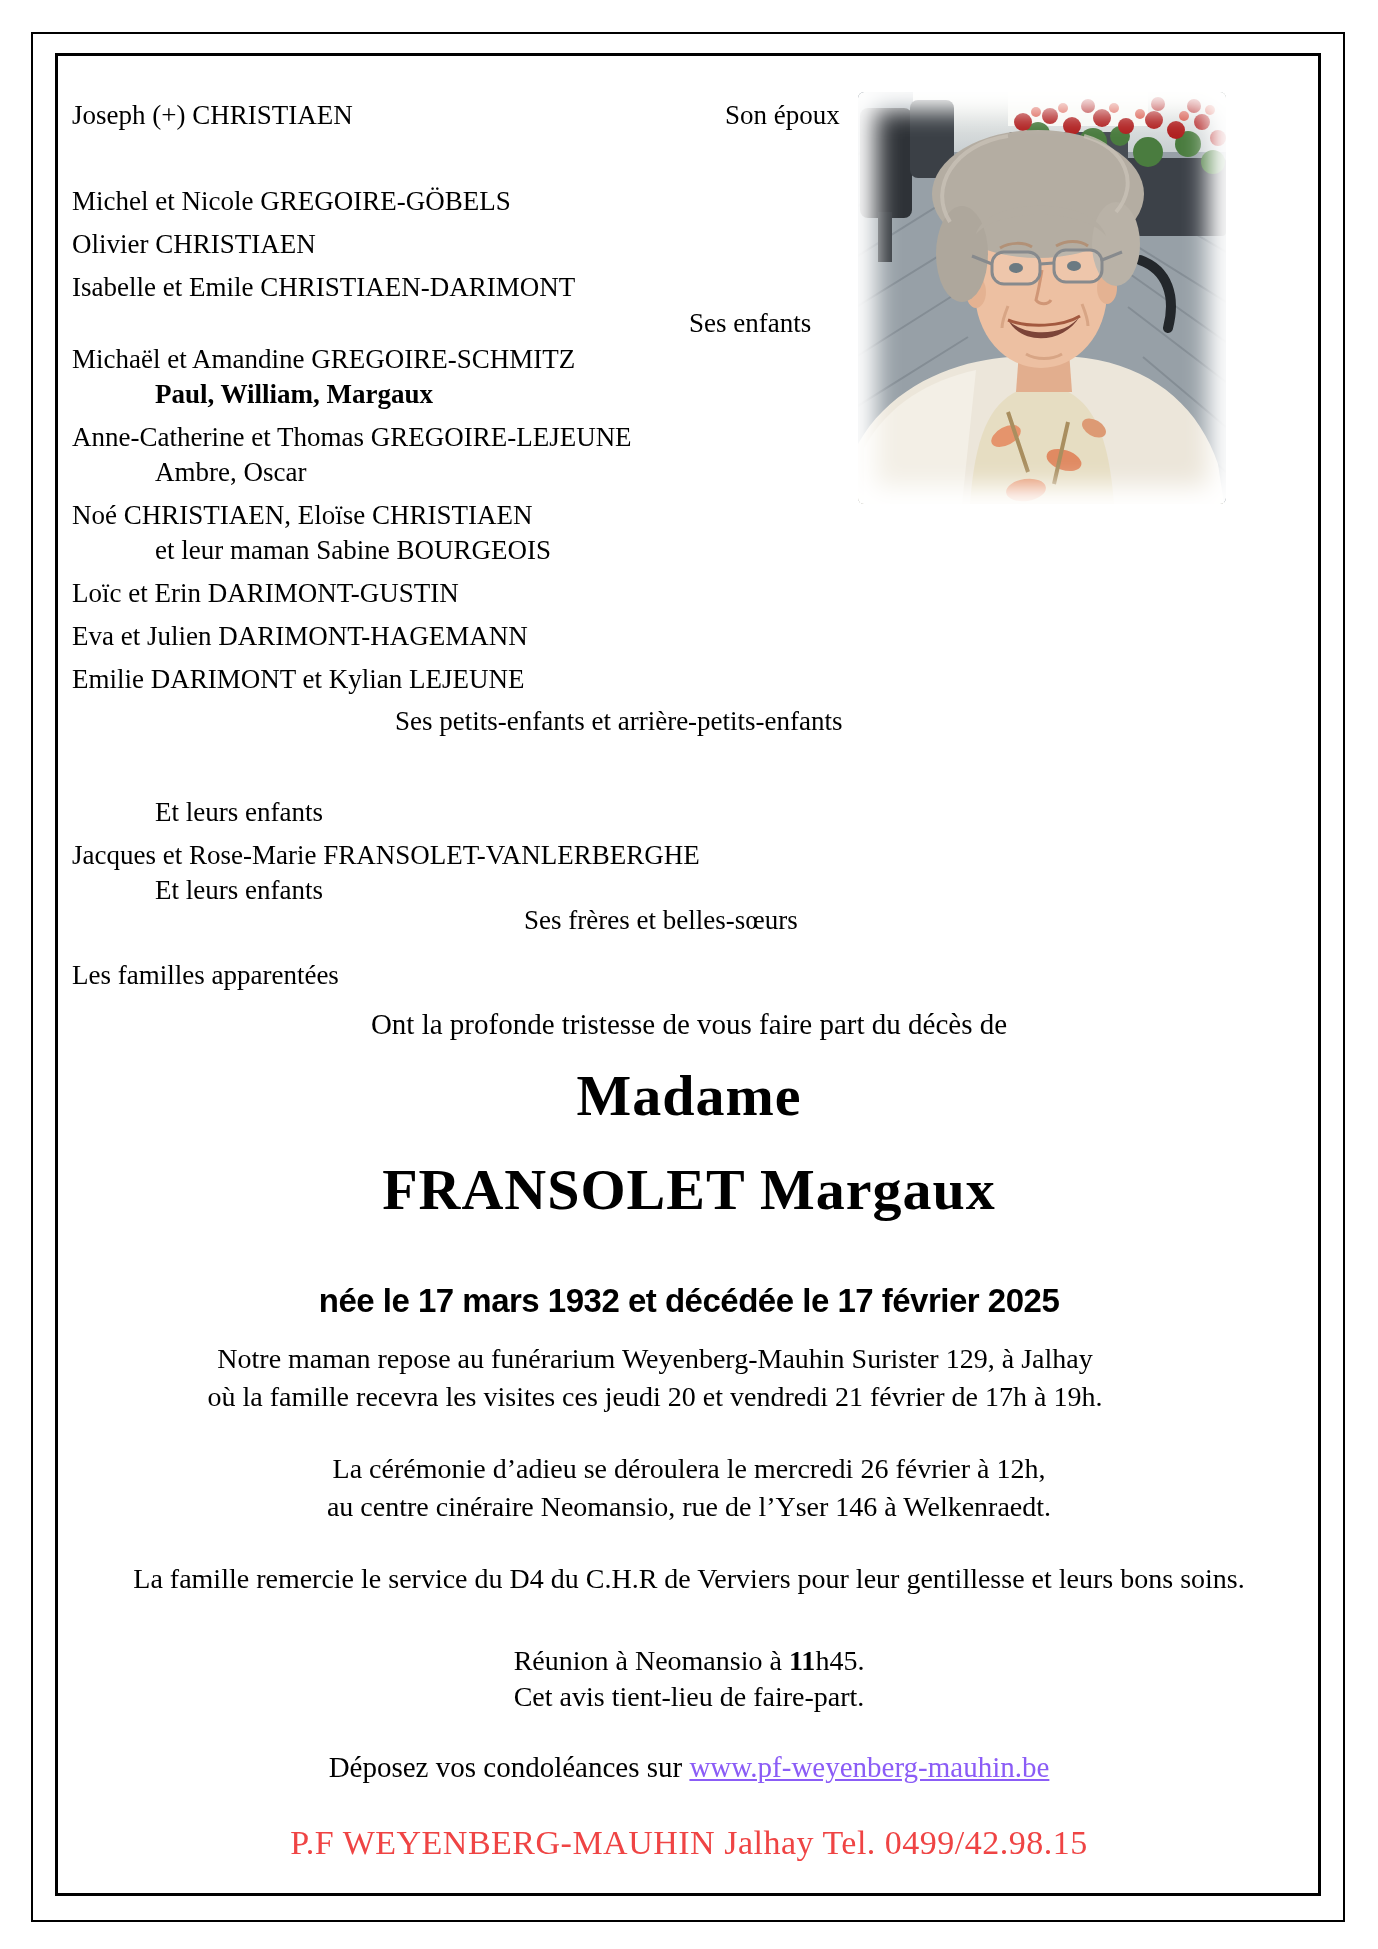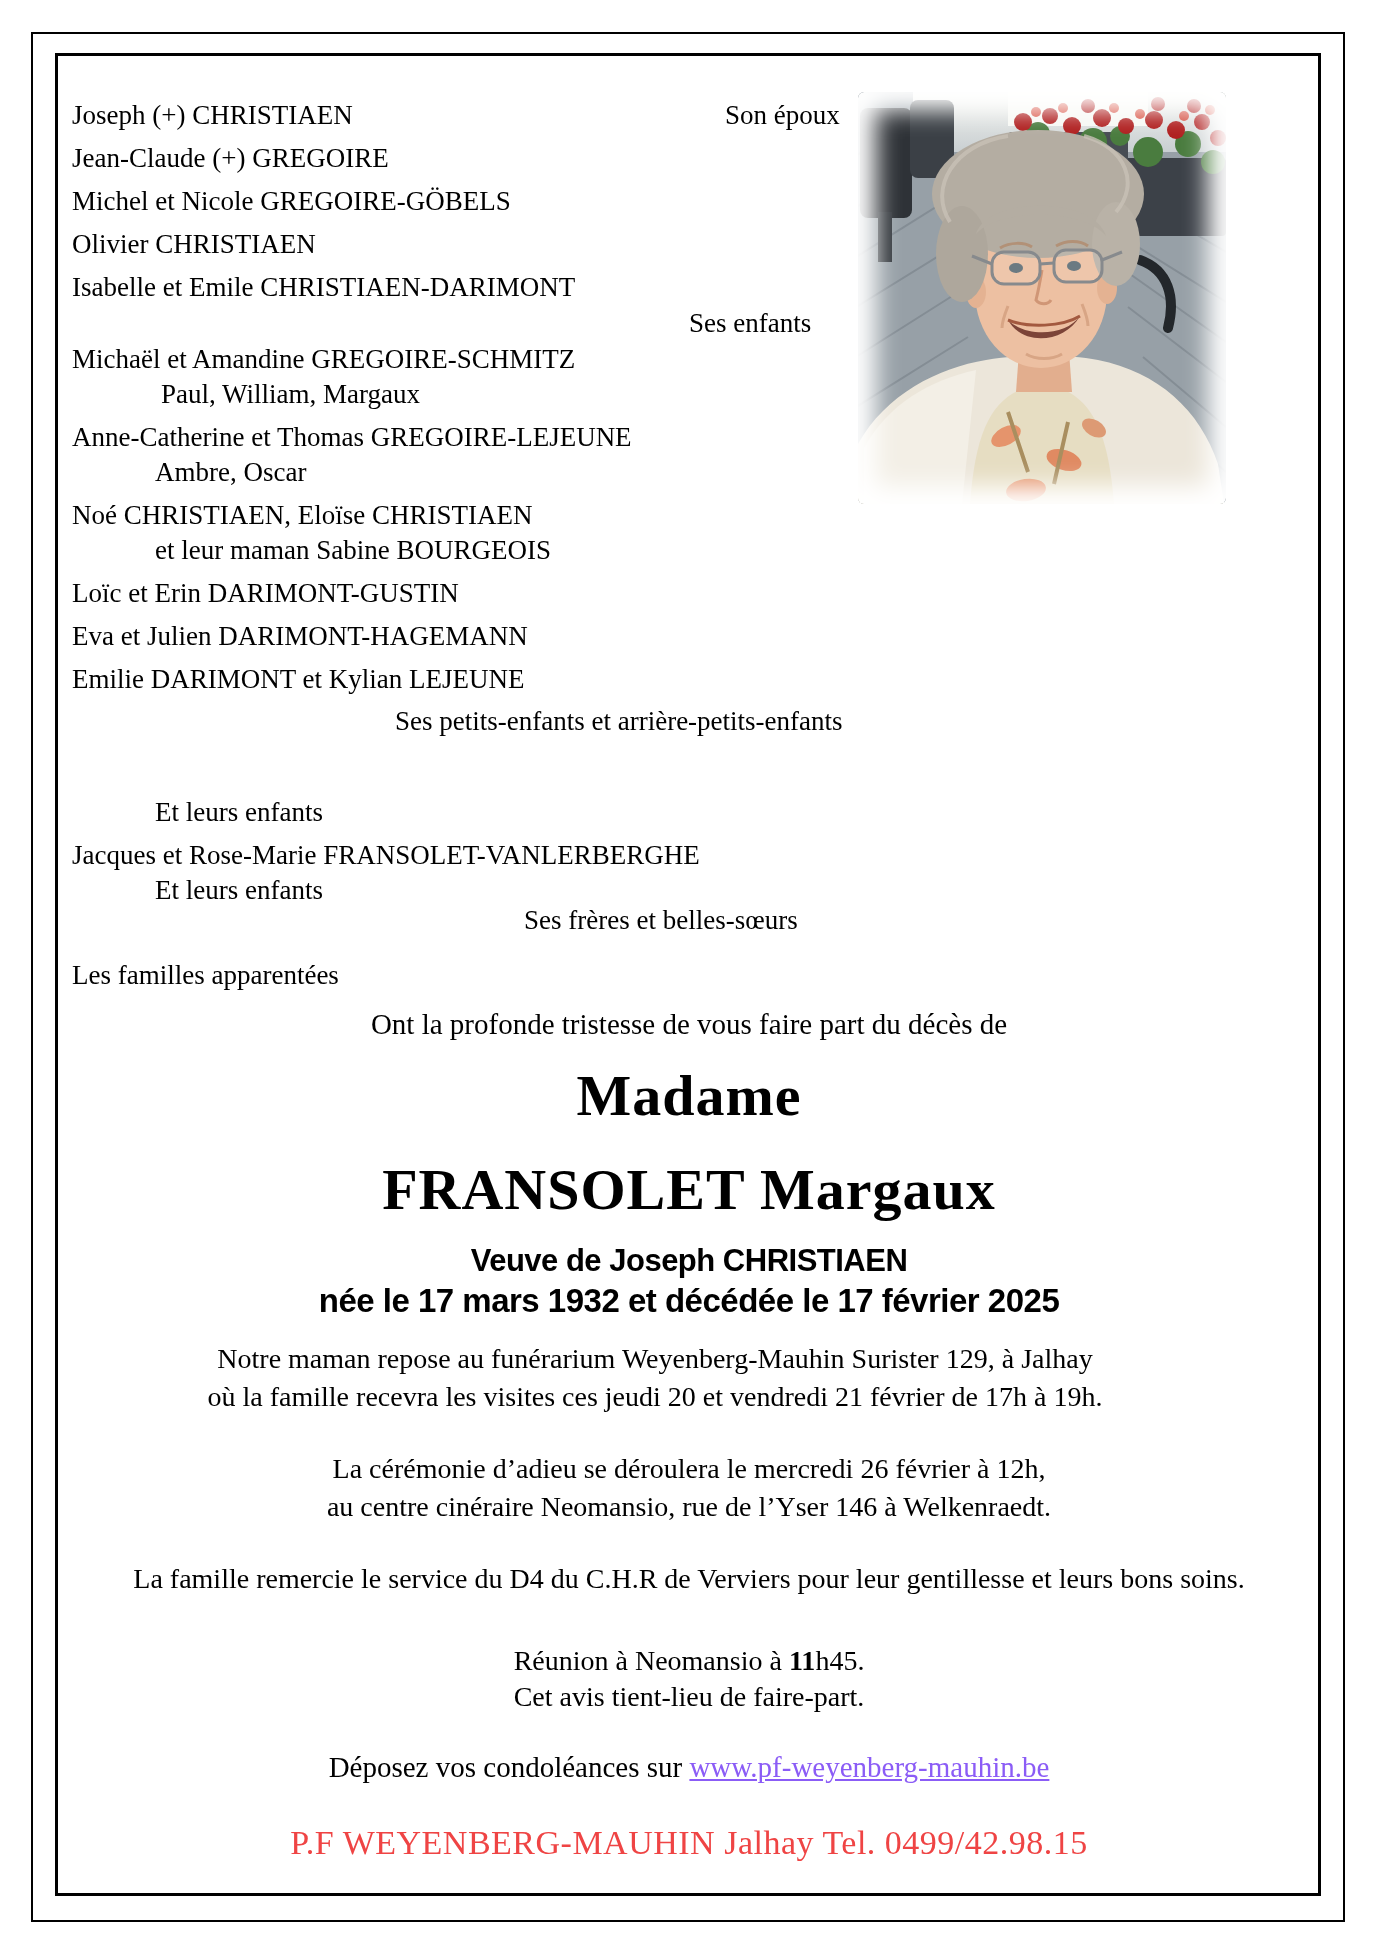--- a/index.html
+++ b/index.html
@@ -30,27 +30,26 @@
 </style>
 </head>
 <body>
 
 <div class="page">
   <div class="outer-frame"></div>
   <div class="inner-frame"></div>
 
   <div class="line" style="left:72px;top:98px;">Joseph (+) CHRISTIAEN</div>
   <div class="rlabel" style="left:725px;top:98px;">Son époux</div>
-  <div class="line" style="left:72px;top:141px;">Jean-Claude (+) GREGOIRE</div>
   <div class="line" style="left:72px;top:184px;">Michel et Nicole GREGOIRE-GÖBELS</div>
   <div class="line" style="left:72px;top:227px;">Olivier CHRISTIAEN</div>
   <div class="line" style="left:72px;top:270px;text-align:center;">Isabelle et Emile CHRISTIAEN-DARIMONT</div>
   <div class="rlabel" style="left:689px;top:306px;">Ses enfants</div>
   <div class="line" style="left:72px;top:342px;">Michaël et Amandine GREGOIRE-SCHMITZ</div>
-  <div class="sub" style="left:161px;top:377px;">Paul, William, Margaux</div>
+  <div class="sub" style="left:155px;top:377px;font-weight:bold;">Paul, William, Margaux</div>
   <div class="line" style="left:72px;top:420px;">Anne-Catherine et Thomas GREGOIRE-LEJEUNE</div>
   <div class="sub" style="left:155px;top:455px;">Ambre, Oscar</div>
   <div class="line" style="left:72px;top:498px;">Noé CHRISTIAEN, Eloïse CHRISTIAEN</div>
   <div class="sub" style="left:155px;top:533px;">et leur maman Sabine BOURGEOIS</div>
   <div class="line" style="left:72px;top:576px;">Loïc et Erin DARIMONT-GUSTIN</div>
   <div class="line" style="left:72px;top:619px;">Eva et Julien DARIMONT-HAGEMANN</div>
   <div class="line" style="left:72px;top:662px;">Emilie DARIMONT et Kylian LEJEUNE</div>
   <div class="rlabel" style="left:395px;top:704px;">Ses petits-enfants et arrière-petits-enfants</div>
   <div class="sub" style="left:155px;top:795px;">Et leurs enfants</div>
   <div class="line" style="left:72px;top:838px;">Jacques et Rose-Marie FRANSOLET-VANLERBERGHE</div>
@@ -173,21 +172,20 @@
           <path d="M134 172 L114 164 M244 168 L264 160" fill="none"></path>
         </g>
       </g>
     </svg>
     <div class="feather"></div>
   </div>
 
   <div class="center intro" style="top:1008px;">Ont la profonde tristesse de vous faire part du décès de</div>
   <div class="center big-title" style="top:1062px;">Madame</div>
   <div class="center big-title" style="top:1156px;">FRANSOLET Margaux</div>
-  <div class="center bold-sans widow" style="top:1243px;">Veuve de Joseph CHRISTIAEN</div>
   <div class="center bold-sans dates" style="top:1282px;">née le 17 mars 1932 et décédée le 17 février 2025</div>
 
   <div class="center para" style="top:1340px;right:68px;">Notre maman repose au funérarium Weyenberg-Mauhin Surister 129, à Jalhay</div>
   <div class="center para" style="top:1378px;right:68px;">où la famille recevra les visites ces jeudi 20 et vendredi 21 février de 17h à 19h.</div>
   <div class="center para" style="top:1450px;">La cérémonie d’adieu se déroulera le mercredi 26 février à 12h,</div>
   <div class="center para" style="top:1488px;">au centre cinéraire Neomansio, rue de l’Yser 146 à Welkenraedt.</div>
   <div class="center para" style="top:1560px;">La famille remercie le service du D4 du C.H.R de Verviers pour leur gentillesse et leurs bons soins.</div>
 
   <div class="center para" style="top:1642px;"><span>Réunion à Neomansio à </span><b>11</b><span>h45.</span></div>
   <div class="center para" style="top:1678px;">Cet avis tient-lieu de faire-part.</div>

